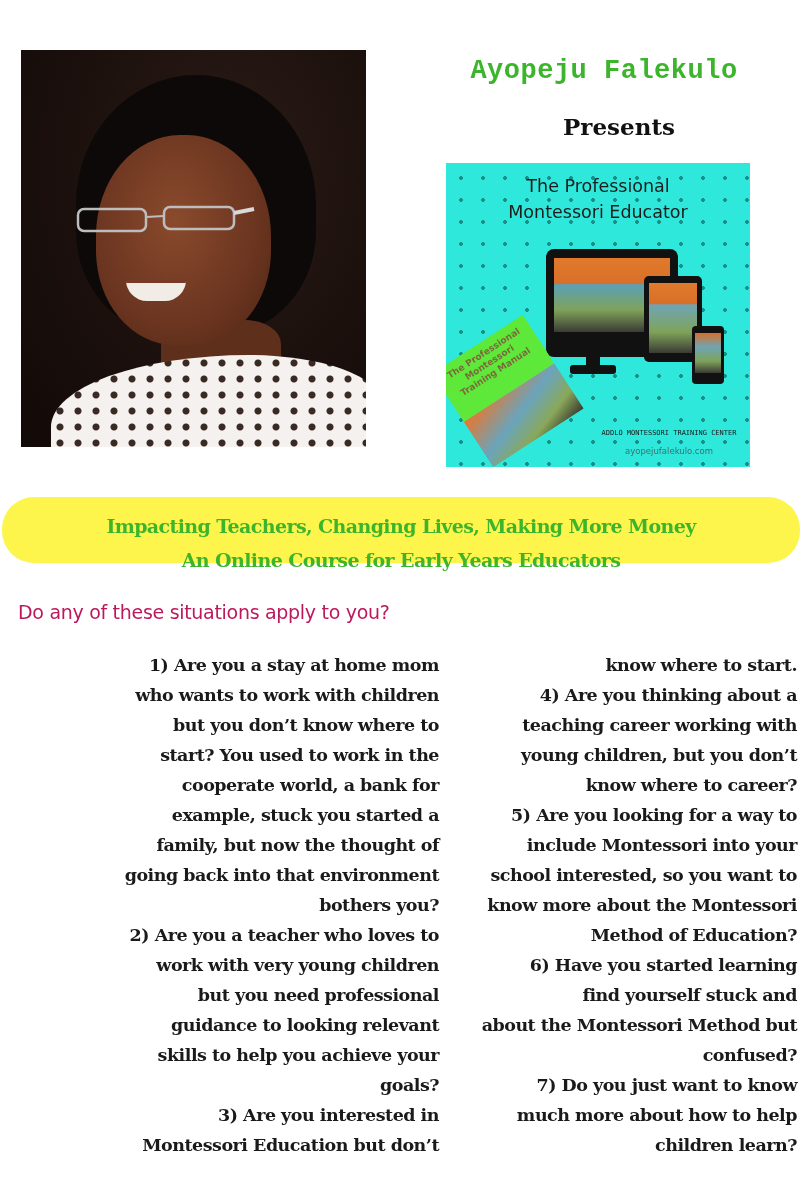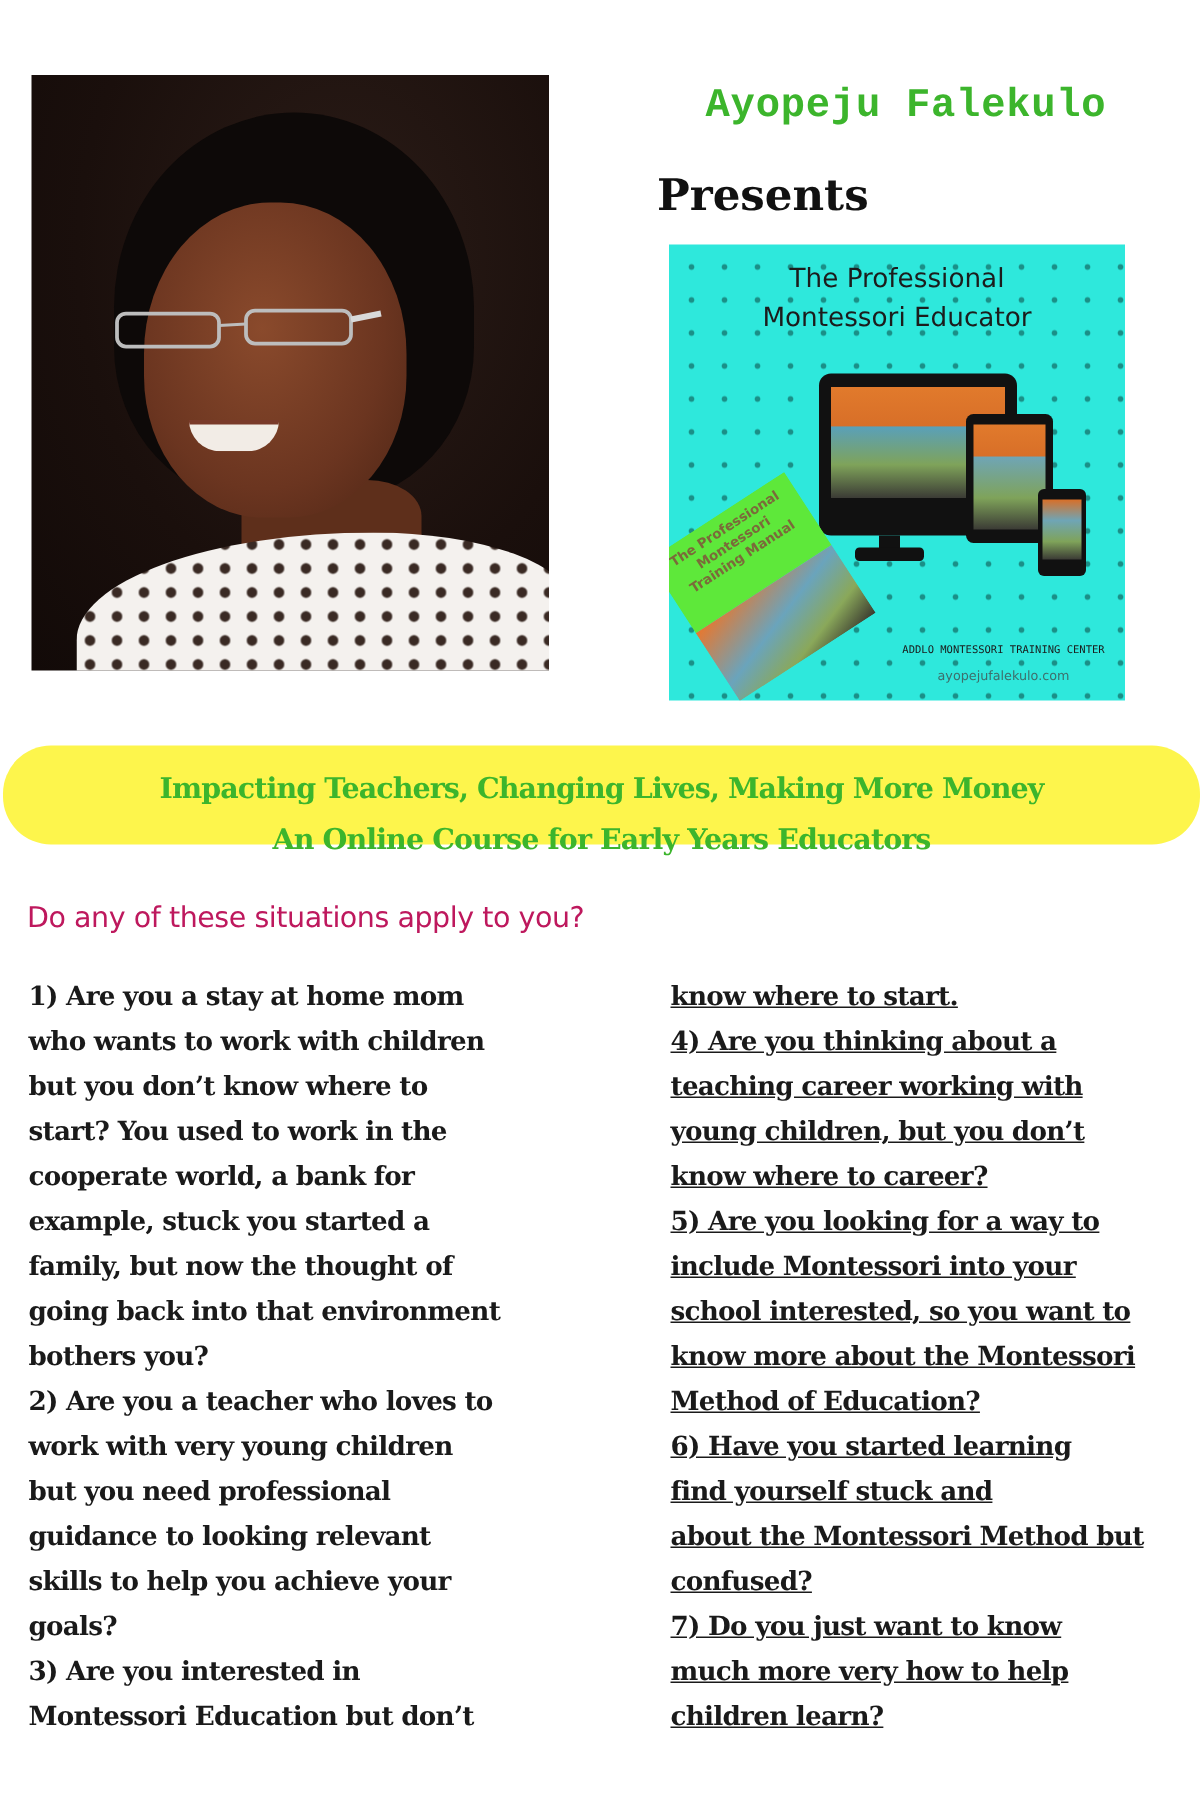--- a/index.html
+++ b/index.html
@@ -40,22 +40,22 @@
       #f4f1ee;
     border-radius: 60% 40% 0 0;
   }
 
   .author {
     position: absolute; left: 404px; top: 56px; width: 400px; text-align: center;
     color: #3cb52c; font-family: Liberation Mono, monospace; font-weight: bold;
     font-size: 27px; letter-spacing: 0.5px;
   }
   .presents {
-    position: absolute; left: 400px; top: 113px; width: 400px; 
-    font-family: "DejaVu Serif", serif; font-weight: bold; font-size: 29px; color: #111;
+    position: absolute; left: 400px; top: 113px; width: 400px; text-align: center;
+    font-family: "DejaVu Serif", serif; font-weight: bold; font-size: 23px; color: #111;
     padding-left: 38px; box-sizing: border-box;
   }
 
   .cover {
     position: absolute; left: 446px; top: 163px; width: 304px; height: 304px;
     background-color: #2ee8dc;
     background-image: radial-gradient(circle, #1b8f87 1.6px, transparent 2.2px);
     background-size: 22px 22px;
     background-position: 4px 4px;
     overflow: hidden;
@@ -134,24 +134,24 @@
   .banner-line.l2 { top: 52px; }
 
   .question {
     position: absolute; left: 18px; top: 601px;
     font-family: "DejaVu Sans", sans-serif; font-size: 19px; color: #be185d; letter-spacing: -0.3px;
   }
 
   .col {
     position: absolute; top: 650px;
     font-family: "DejaVu Serif", serif; font-weight: bold; color: #1a1a1a;
-    font-size: 17.5px; line-height: 30px; letter-spacing: -0.5px;
+    font-size: 17.5px; line-height: 30px; letter-spacing: -0.5px; text-align: right;
   }
   .col.left { left: 19px; width: 420px; }
-  .col.right { left: 447px; width: 350px; text-decoration: underline; }
+  .col.right { left: 447px; width: 350px; }
   .col .line { white-space: nowrap; display: block; height: 30px; }
 </style>
 </head>
 <body>
 
 <div class="photo" title="Portrait photo of Ayopeju Falekulo smiling, wearing glasses and a white lace top">
   <div class="hair"></div>
   <div class="neck"></div>
   <div class="face"></div>
   <svg class="glasses" viewBox="0 0 180 30">
@@ -232,15 +232,15 @@
   <span class="line">5) Are you looking for a way to</span>
   <span class="line">include Montessori into your</span>
   <span class="line">school interested, so you want to</span>
   <span class="line">know more about the Montessori</span>
   <span class="line">Method of Education?</span>
   <span class="line">6) Have you started learning</span>
   <span class="line">find yourself stuck and</span>
   <span class="line">about the Montessori Method but</span>
   <span class="line">confused?</span>
   <span class="line">7) Do you just want to know</span>
-  <span class="line">much more very how to help</span>
+  <span class="line">much more about how to help</span>
   <span class="line">children learn?</span>
 </div>
 
 </body></html>

